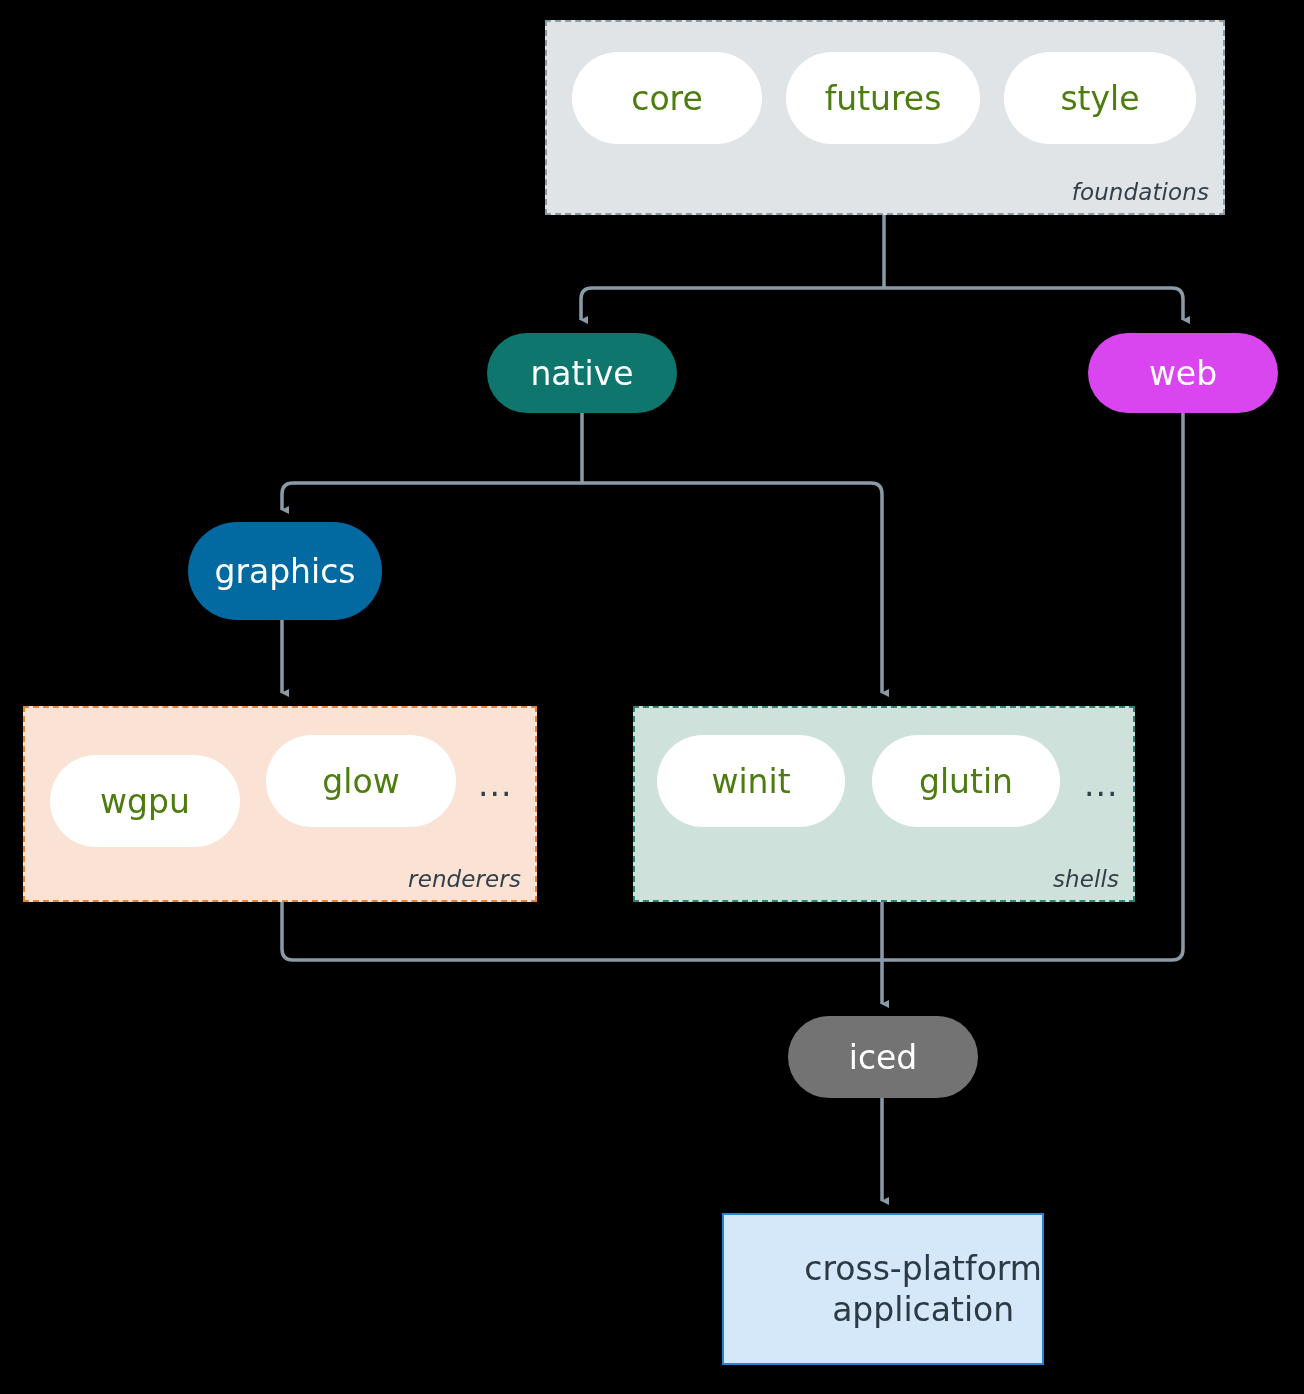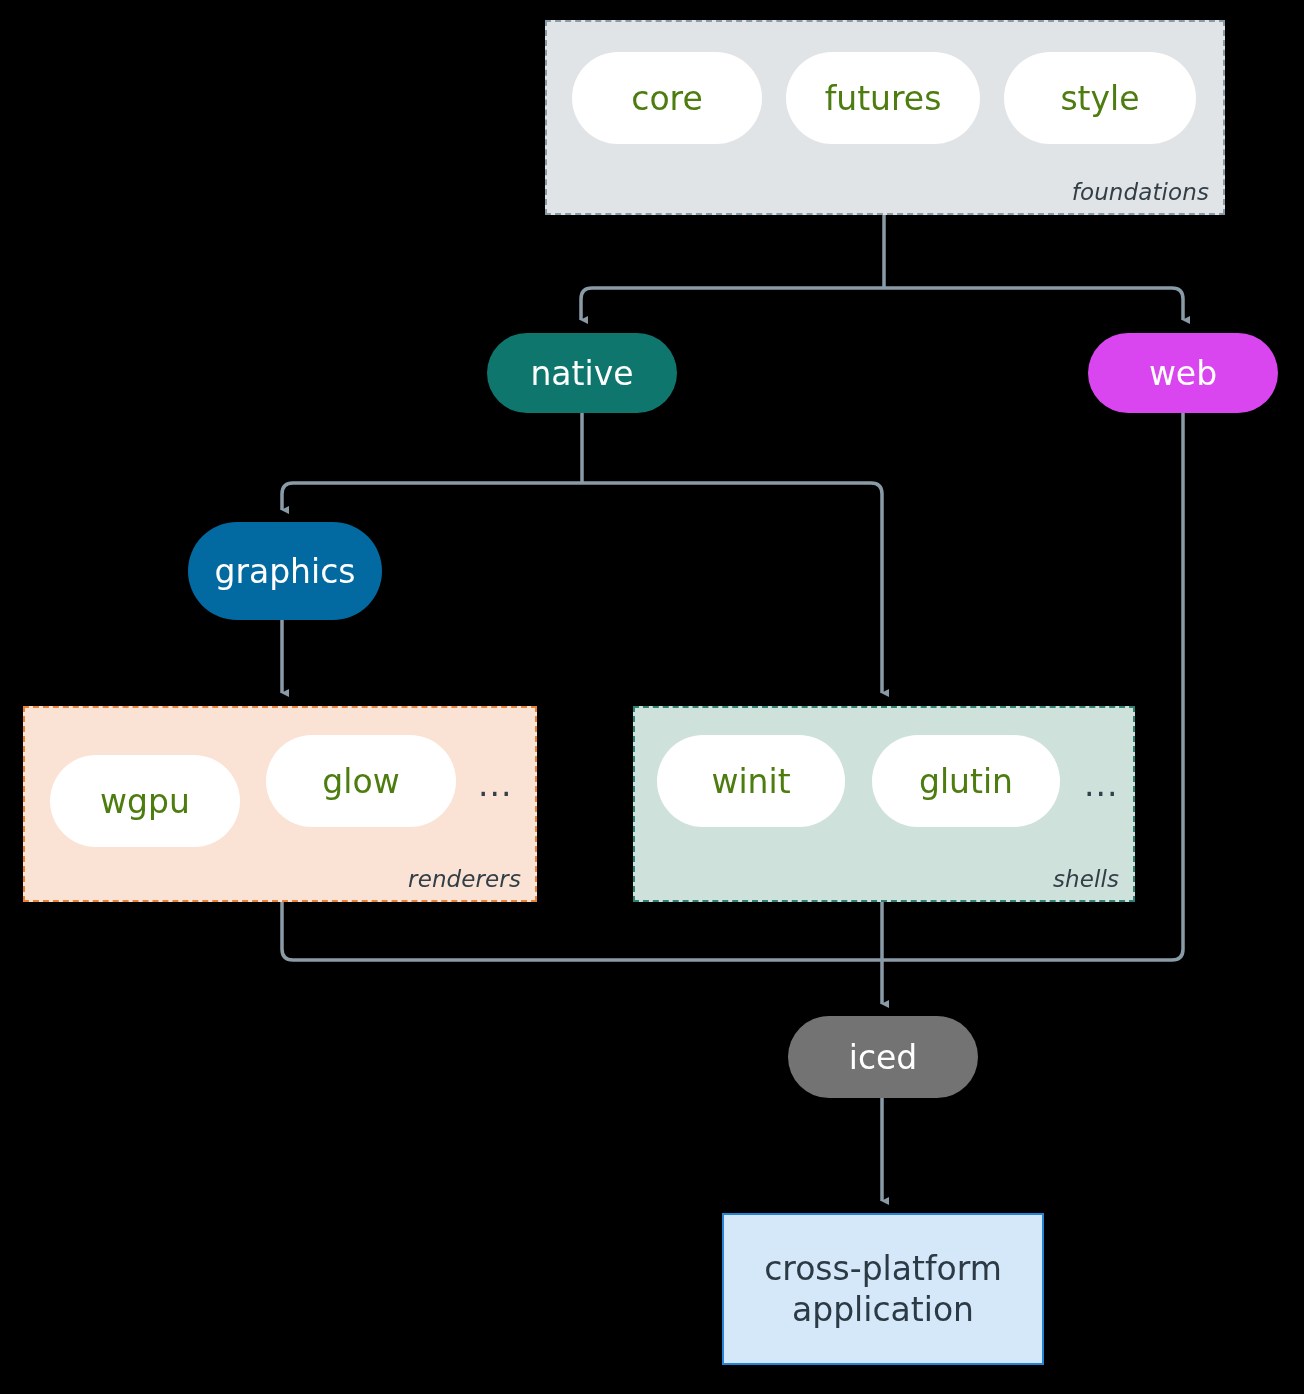--- a/index.html
+++ b/index.html
@@ -156,20 +156,20 @@
   </div>
   <div class="pill pill-white" style="left:657px; top:735px; width:188px; height:92px;">
     <span>winit</span>
   </div>
   <div class="ellipsis" style="left:1084px; top:768px;">...</div>
 
   <div class="pill pill-solid" style="left:788px; top:1016px; width:190px; height:82px; background:#737373;">
     <span>iced</span>
   </div>
 
-  <div class="rect-node" style="left:722px; top:1213px; width:322px; height:152px; background:#D4E8F9; border-color:#2584D4;">
+  <div class="rect-node" style="left:722px; top:1213px; width:322px; height:152px; background:#D4E8F9; border-color:#2584D4;justify-content:flex-end;">
     <div>
       <div>cross-platform</div>
       <div>application</div>
     </div>
   </div>
 
 </div>
 
 </body></html>

